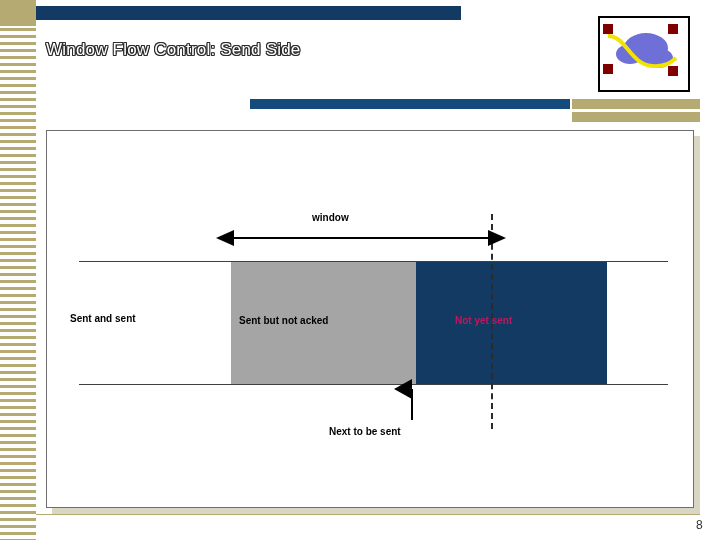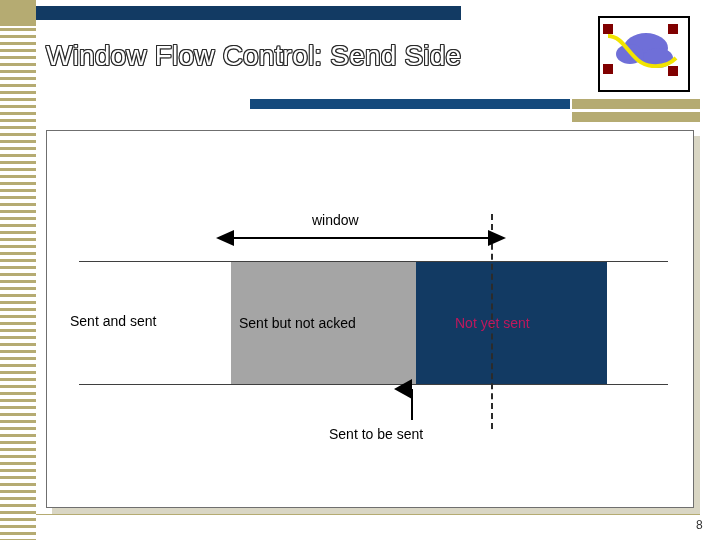--- a/index.html
+++ b/index.html
@@ -73,21 +73,21 @@
     height: 10px;
     background: #b5ab72;
   }
 
   
   .title {
     position: absolute;
     left: 46px;
     top: 40px;
     width: 520px;
-    font-size: 28px;
+    font-size: 17px;
     color: #ffffff;
     text-shadow:
       -1px 0 #2b2b2b, 0 -1px #2b2b2b, 1px 0 #2b2b2b, 0 1px #2b2b2b,
       1px 1px #2b2b2b, -1px -1px #2b2b2b, 1px -1px #2b2b2b, -1px 1px #2b2b2b;
     letter-spacing: 0.2px;
     white-space: nowrap;
   }
 
   
   .logo-box {
@@ -169,23 +169,24 @@
   .rule {
     position: absolute;
     background: #3f3f3f;
     height: 1px;
   }
   .rule-top { left: 79px; top: 261px; width: 589px; }
   .rule-bottom { left: 79px; top: 384px; width: 589px; }
 
   .label {
     position: absolute;
-    font-size: 14px;
+    font-size: 10px;
     color: #000000;
     white-space: nowrap;
+    font-weight: bold;
   }
   .label-sent-acked { left: 70px; top: 313px; }
   .label-sent-not-acked { left: 239px; top: 315px; }
   .label-not-yet-sent { left: 455px; top: 315px; color: #be185d; }
   .label-window { left: 312px; top: 212px; }
   .label-next { left: 329px; top: 426px; }
 
   .dashed-line {
     position: absolute;
     left: 491px;
@@ -266,16 +267,16 @@
   </defs>
   <line x1="234" y1="238" x2="488" y2="238" stroke="#000000" stroke-width="2" marker-start="url(#arrL)" marker-end="url(#arrR)"></line>
 
   <line x1="412" y1="420" x2="412" y2="389" stroke="#000000" stroke-width="2" marker-end="url(#arrUp)"></line>
 </svg>
 
 <div class="label label-window">window</div>
 <div class="label label-sent-acked">Sent and sent</div>
 <div class="label label-sent-not-acked">Sent but not acked</div>
 <div class="label label-not-yet-sent">Not yet sent</div>
-<div class="label label-next">Sent to be sent</div>
+<div class="label label-next">Next to be sent</div>
 
 <div class="footer-line"></div>
 <div class="footer-page">8</div>
 
 </body></html>

